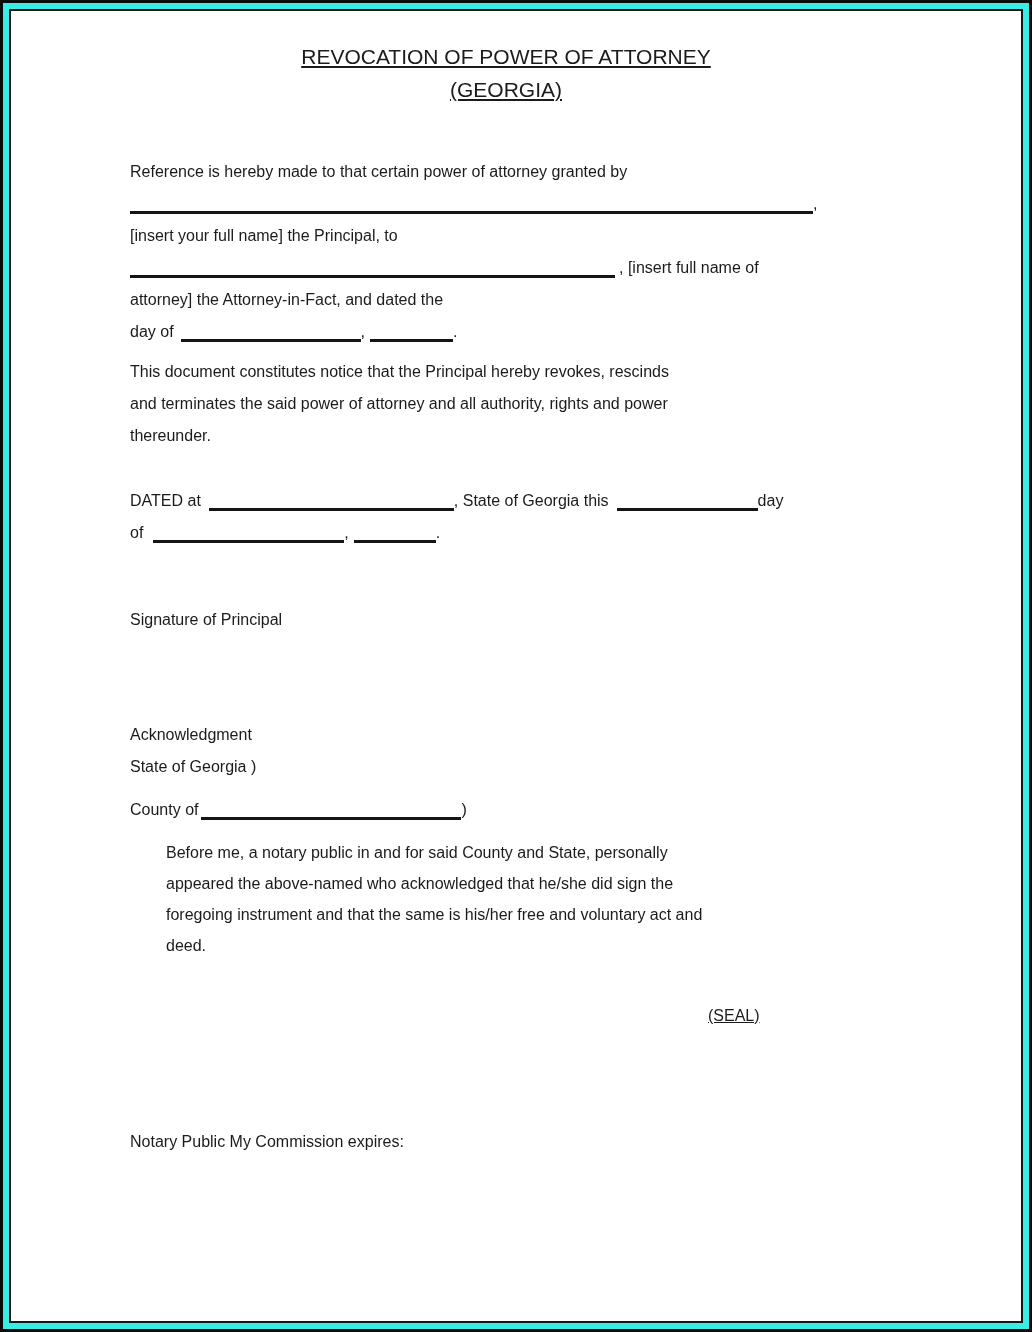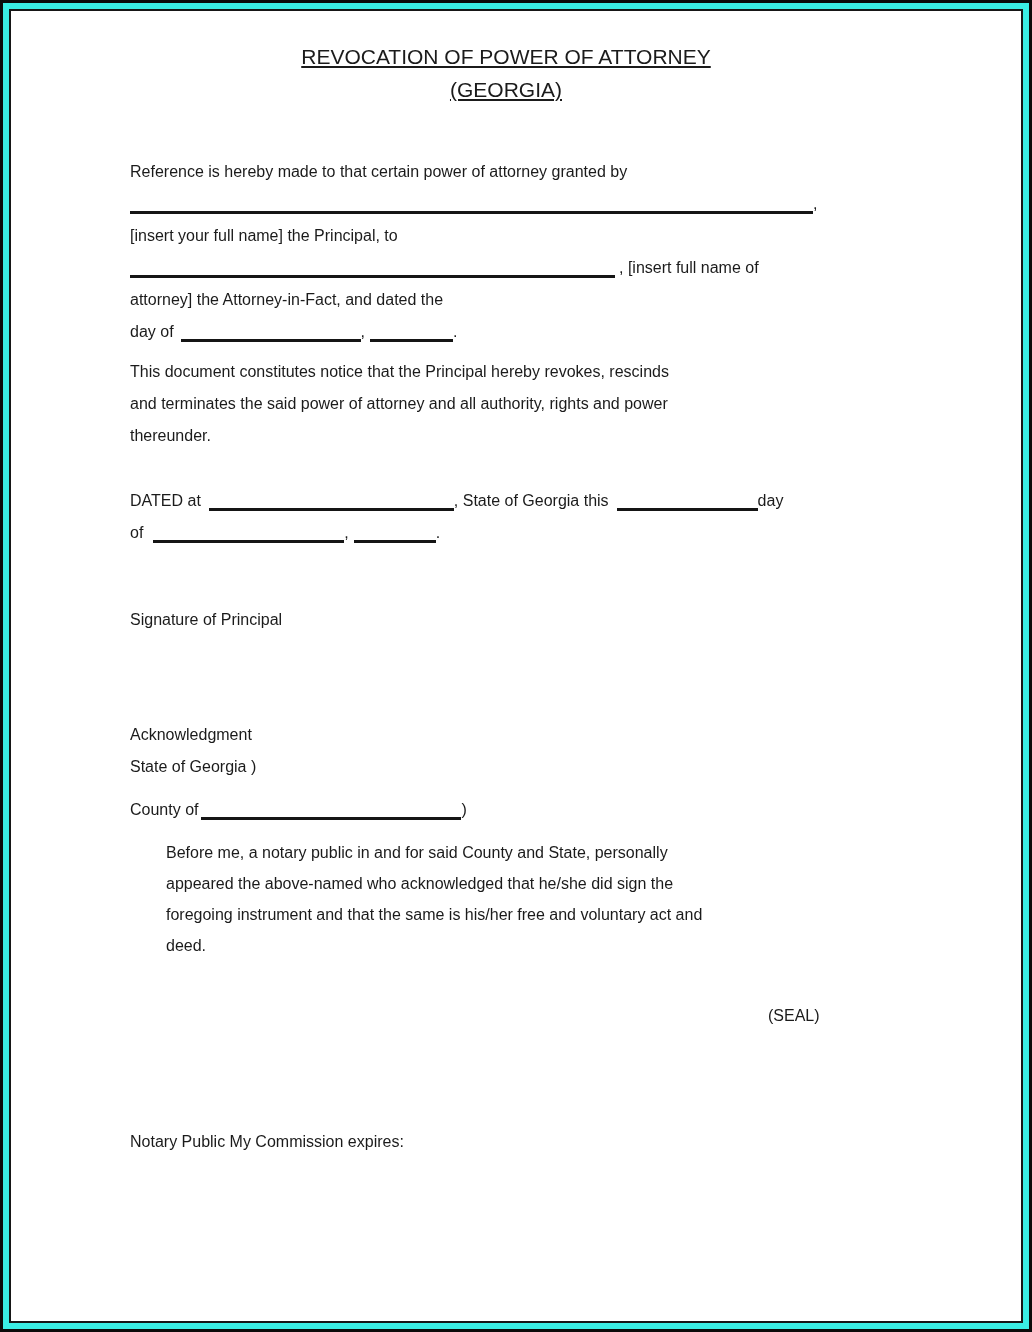--- a/index.html
+++ b/index.html
@@ -36,21 +36,21 @@
   }
 
   .ref-block     { top: 156px; }
   .notice-block  { top: 356px; }
   .dated-block   { top: 461px; margin-top: 24px; }
   .sig-block     { top: 586px; margin-top: 18px; }
   .ack-block     { top: 719px; }
   .county-block  { top: 794px; }
   .beforeme-block{ top: 837px; }
   .beforeme-block .line { height: 31px; line-height: 31px; margin-left: 36px; }
-  .seal-block    { top: 1000px; left: 768px; }
+  .seal-block    { top: 1000px; left: 708px; text-decoration: underline; }
   .notarypub-block { top: 1126px; }
 </style>
 </head>
 <body>
 
 <div class="page">
   <div class="frame-outer"></div>
   <div class="frame-teal"></div>
   <div class="frame-inner"></div>
 

